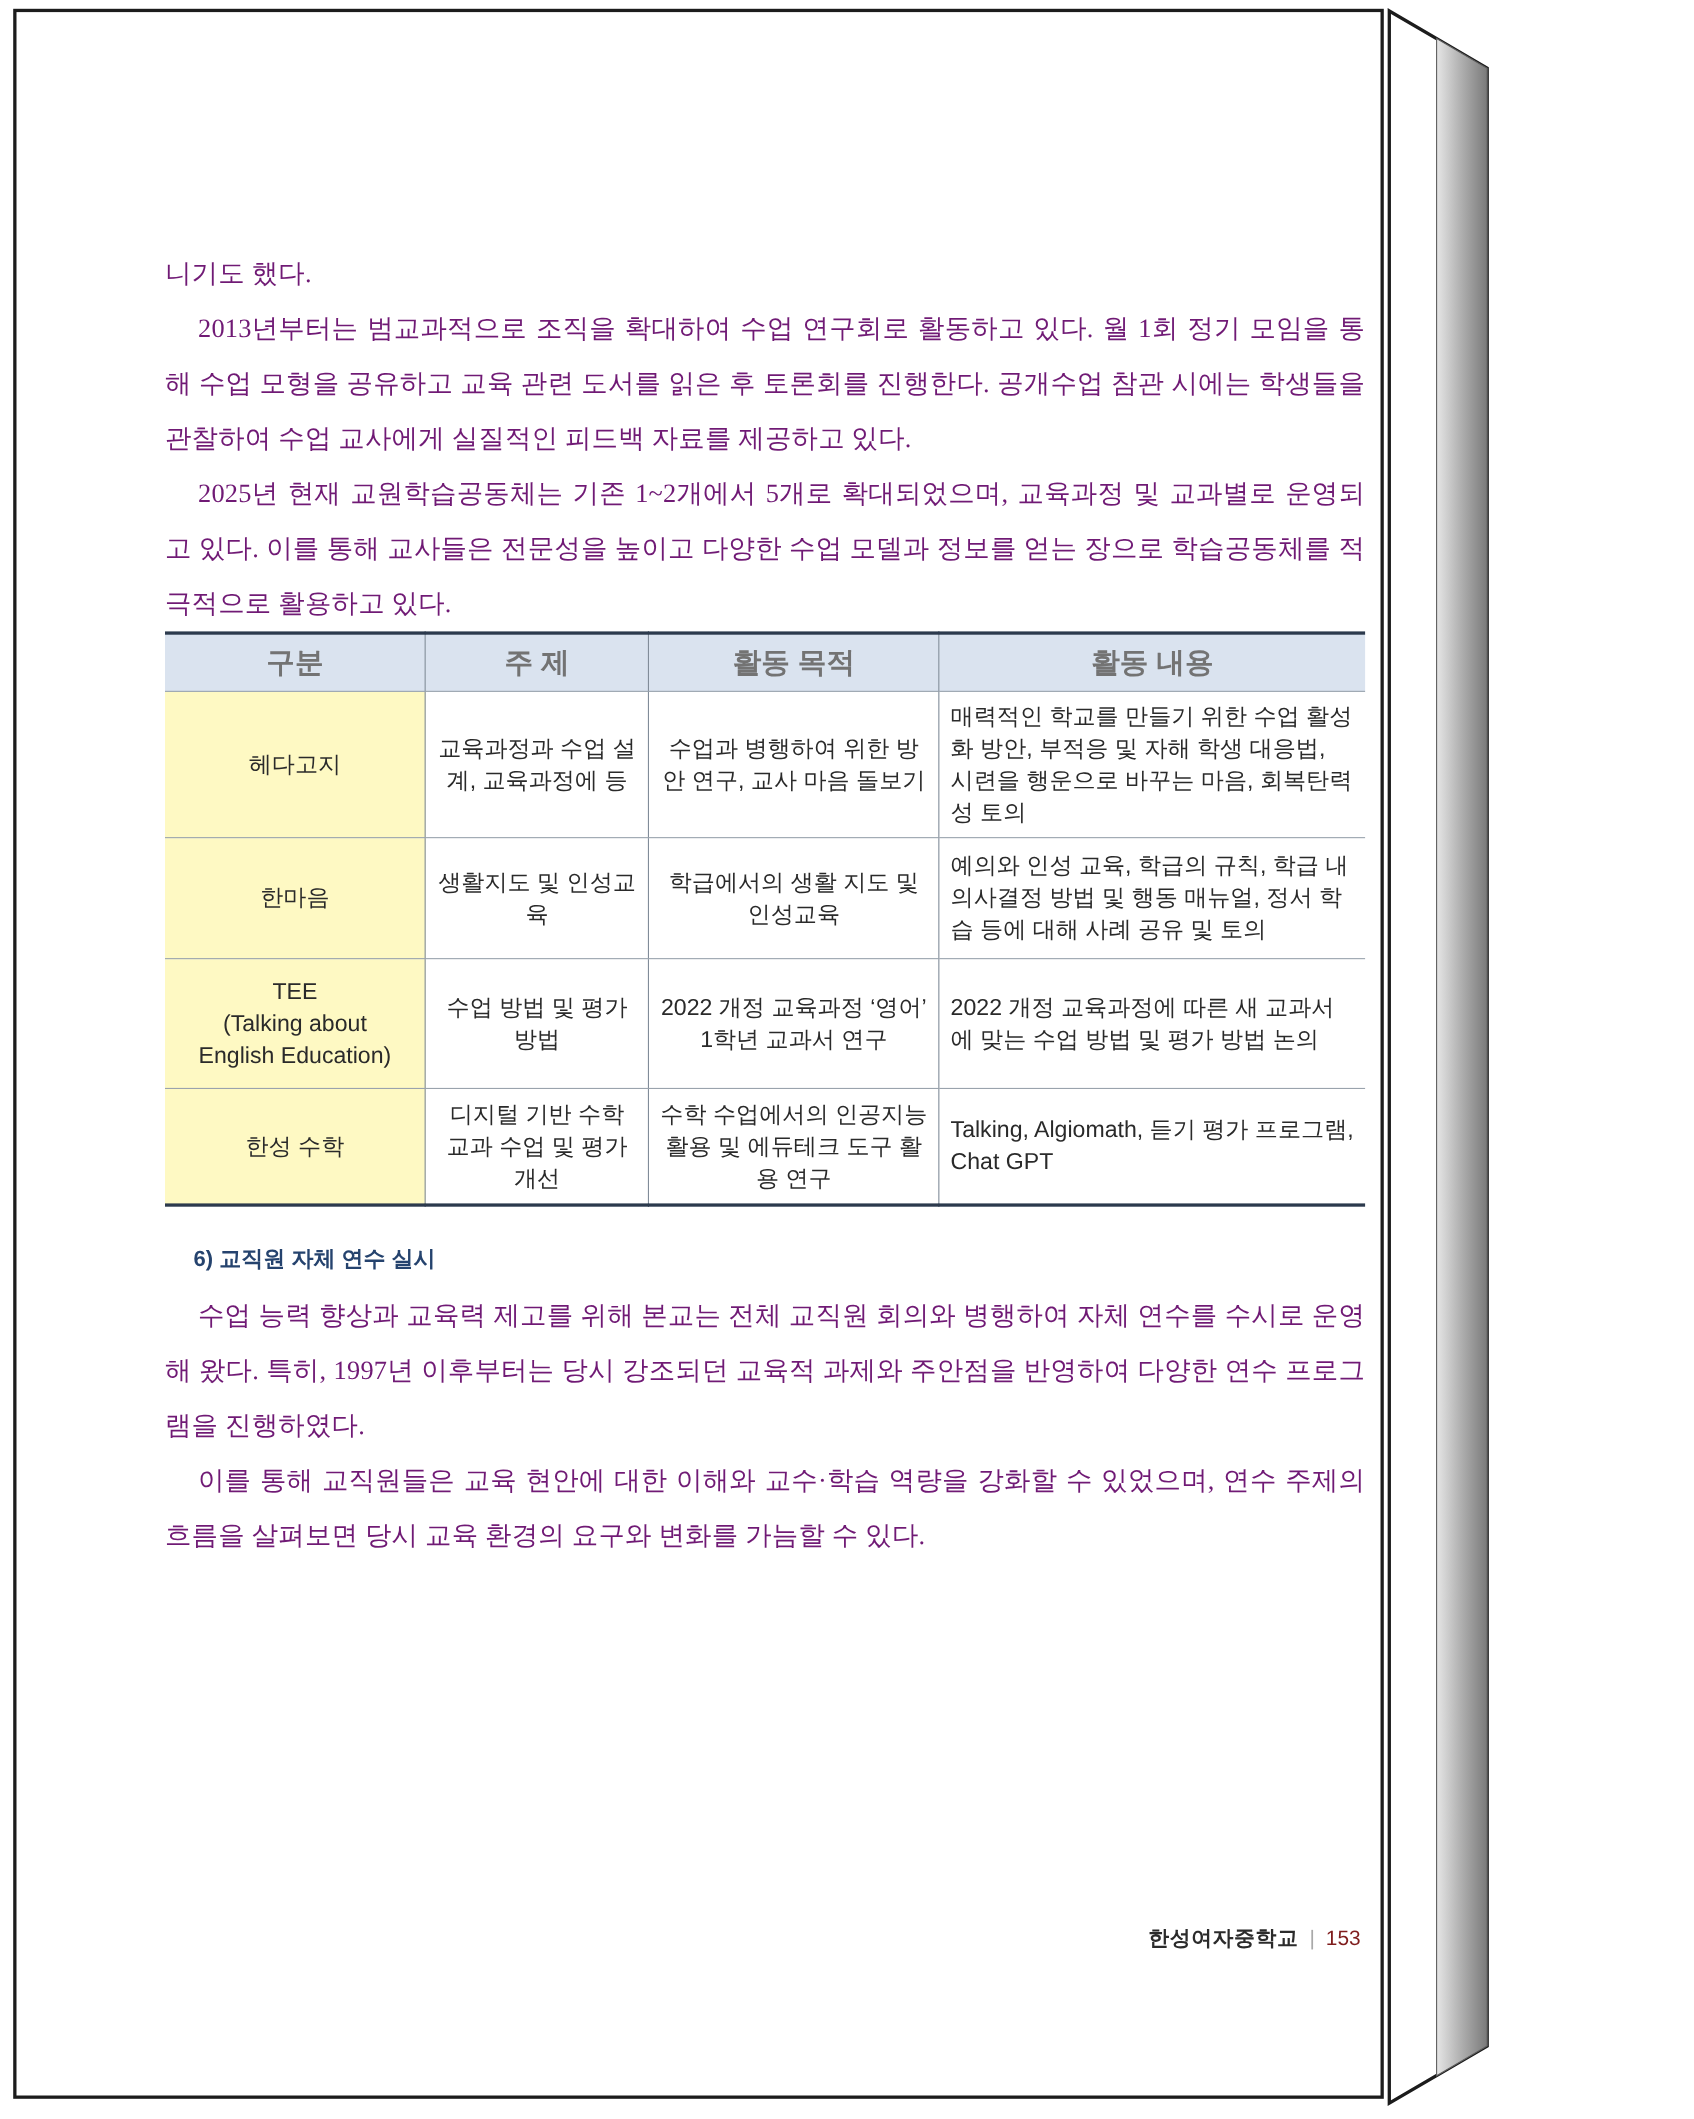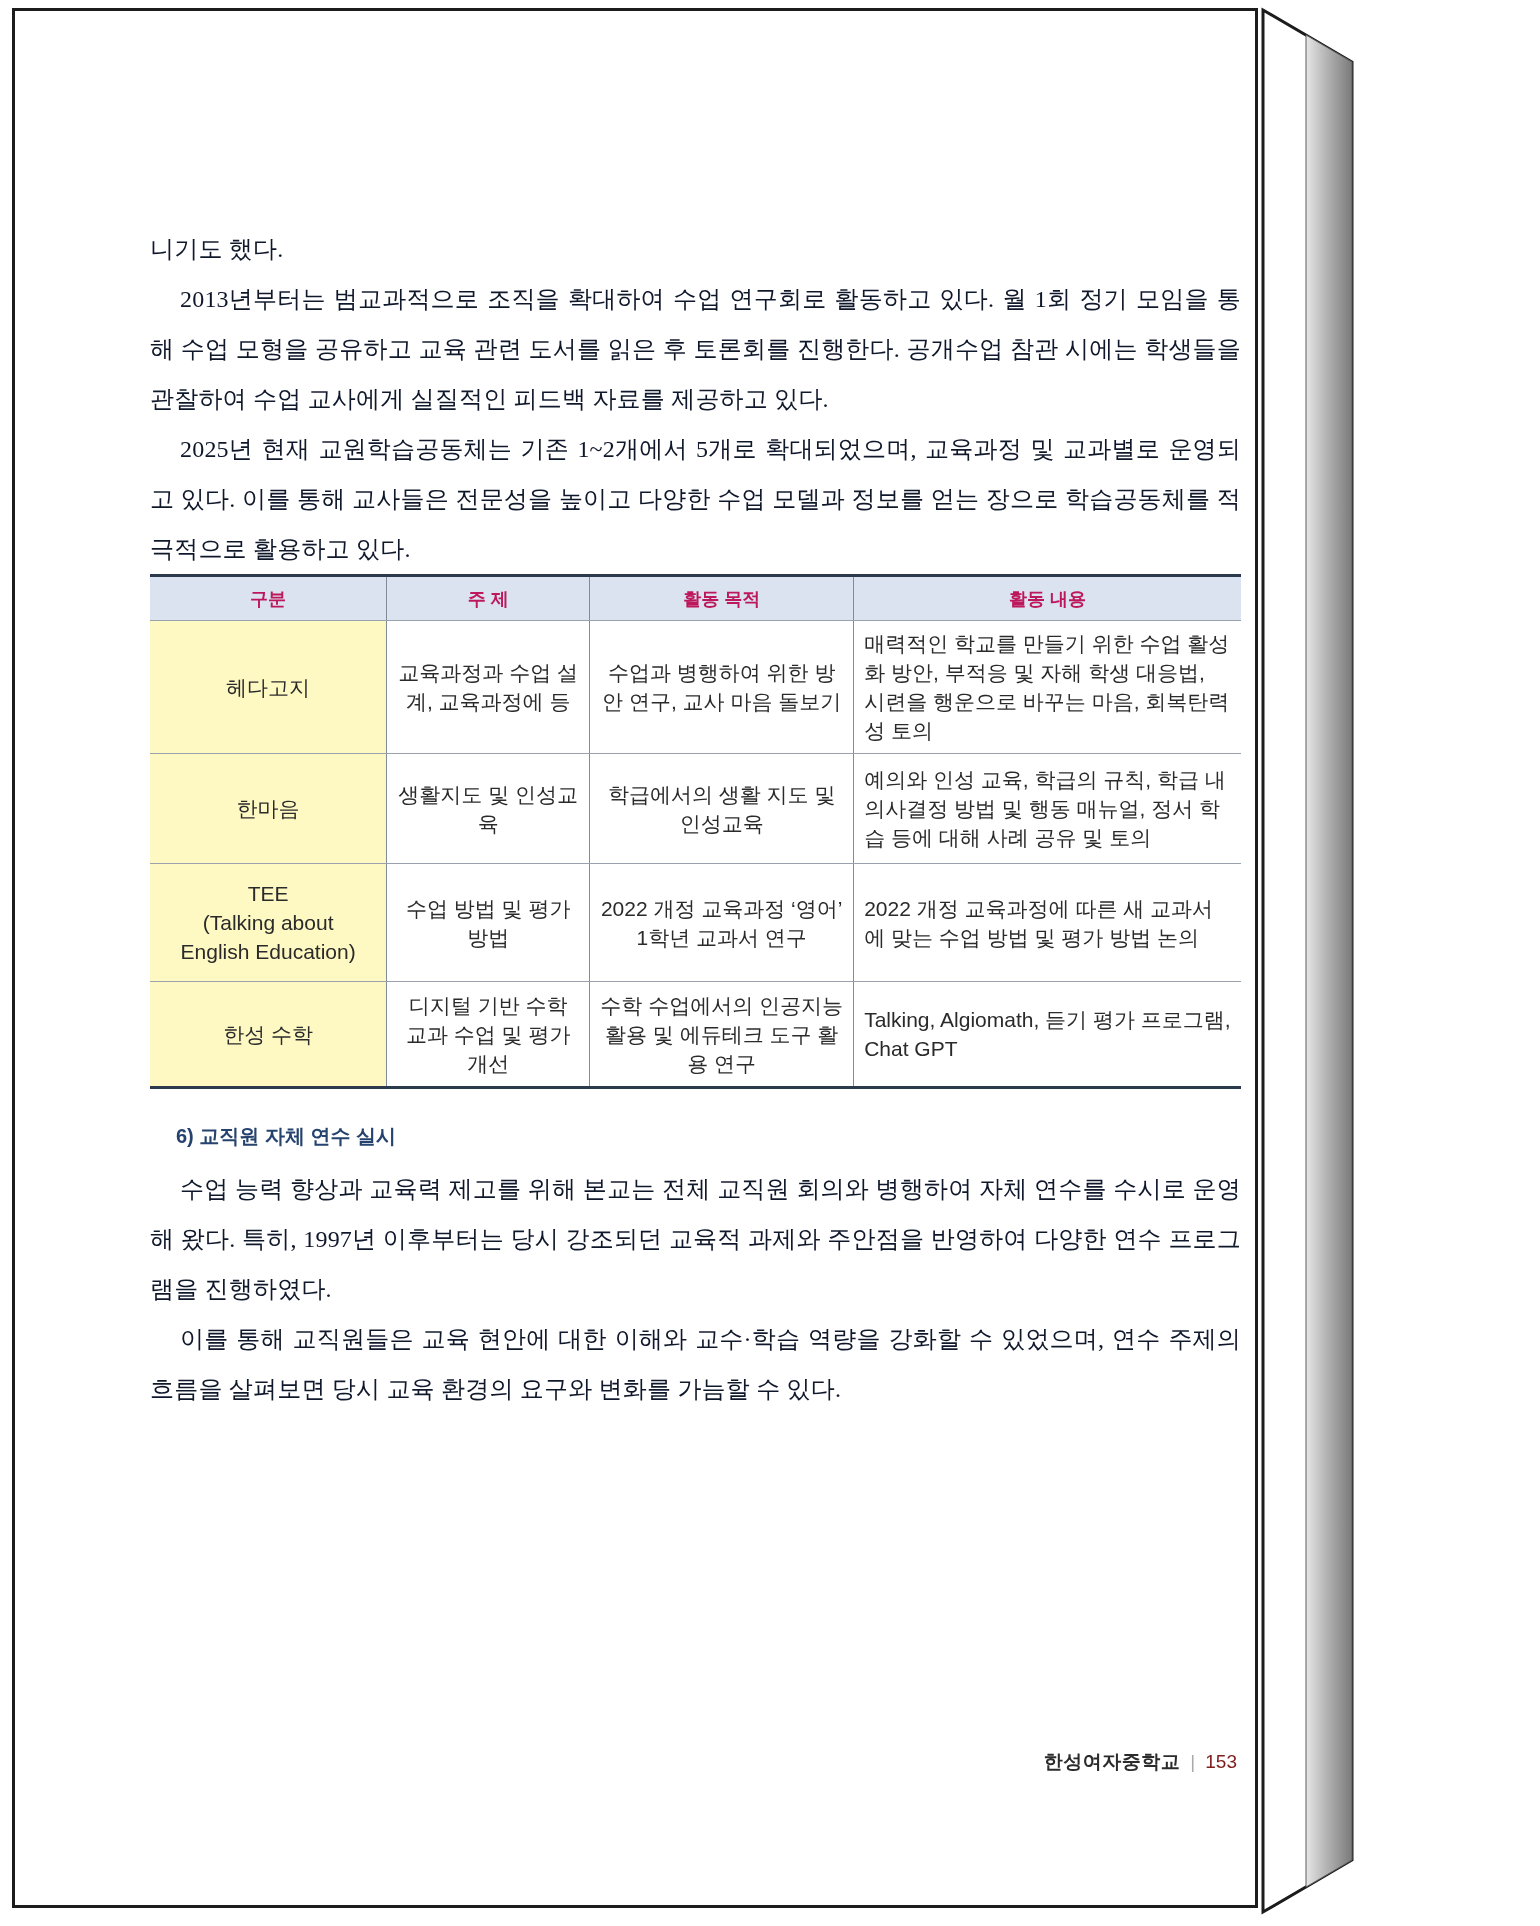--- a/index.html
+++ b/index.html
@@ -22,21 +22,21 @@
     border: 3px solid #1c1c1c;
     padding: 213px 14px 0 135px;
   }
   .stack { position: absolute; left: 0; top: 0; pointer-events: none; }
 
   
   .body {
     font-family: "Liberation Serif", serif;
     font-size: 24px;
     line-height: 50px;
-    color: #0f172a;
+    color: #701a75;
     text-align: justify;
     letter-spacing: 0.2px;
   }
   .ind { text-indent: 30px; }
 
   
   .caption {
     margin: 44px 0 12px 0;
     text-align: center;
     font-size: 23px;
@@ -57,22 +57,22 @@
     border-left: 1px solid #818c99;
     border-right: 1px solid #818c99;
     border-top: 1px solid #9aa3ad;
     border-bottom: 1px solid #9aa3ad;
     vertical-align: middle;
   }
   table.lc th:first-child, table.lc td:first-child { border-left: none; }
   table.lc th:last-child, table.lc td:last-child { border-right: none; }
   table.lc th {
     background: #dae3ef;
-    color: #be185d;
-    font-size: 18px;
+    color: #737373;
+    font-size: 26px;
     font-weight: bold;
     text-align: center;
     padding: 8px 4px;
   }
   table.lc td {
     font-size: 21px;
     line-height: 29px;
     color: #2a2a2a;
     padding: 8px 10px;
   }

